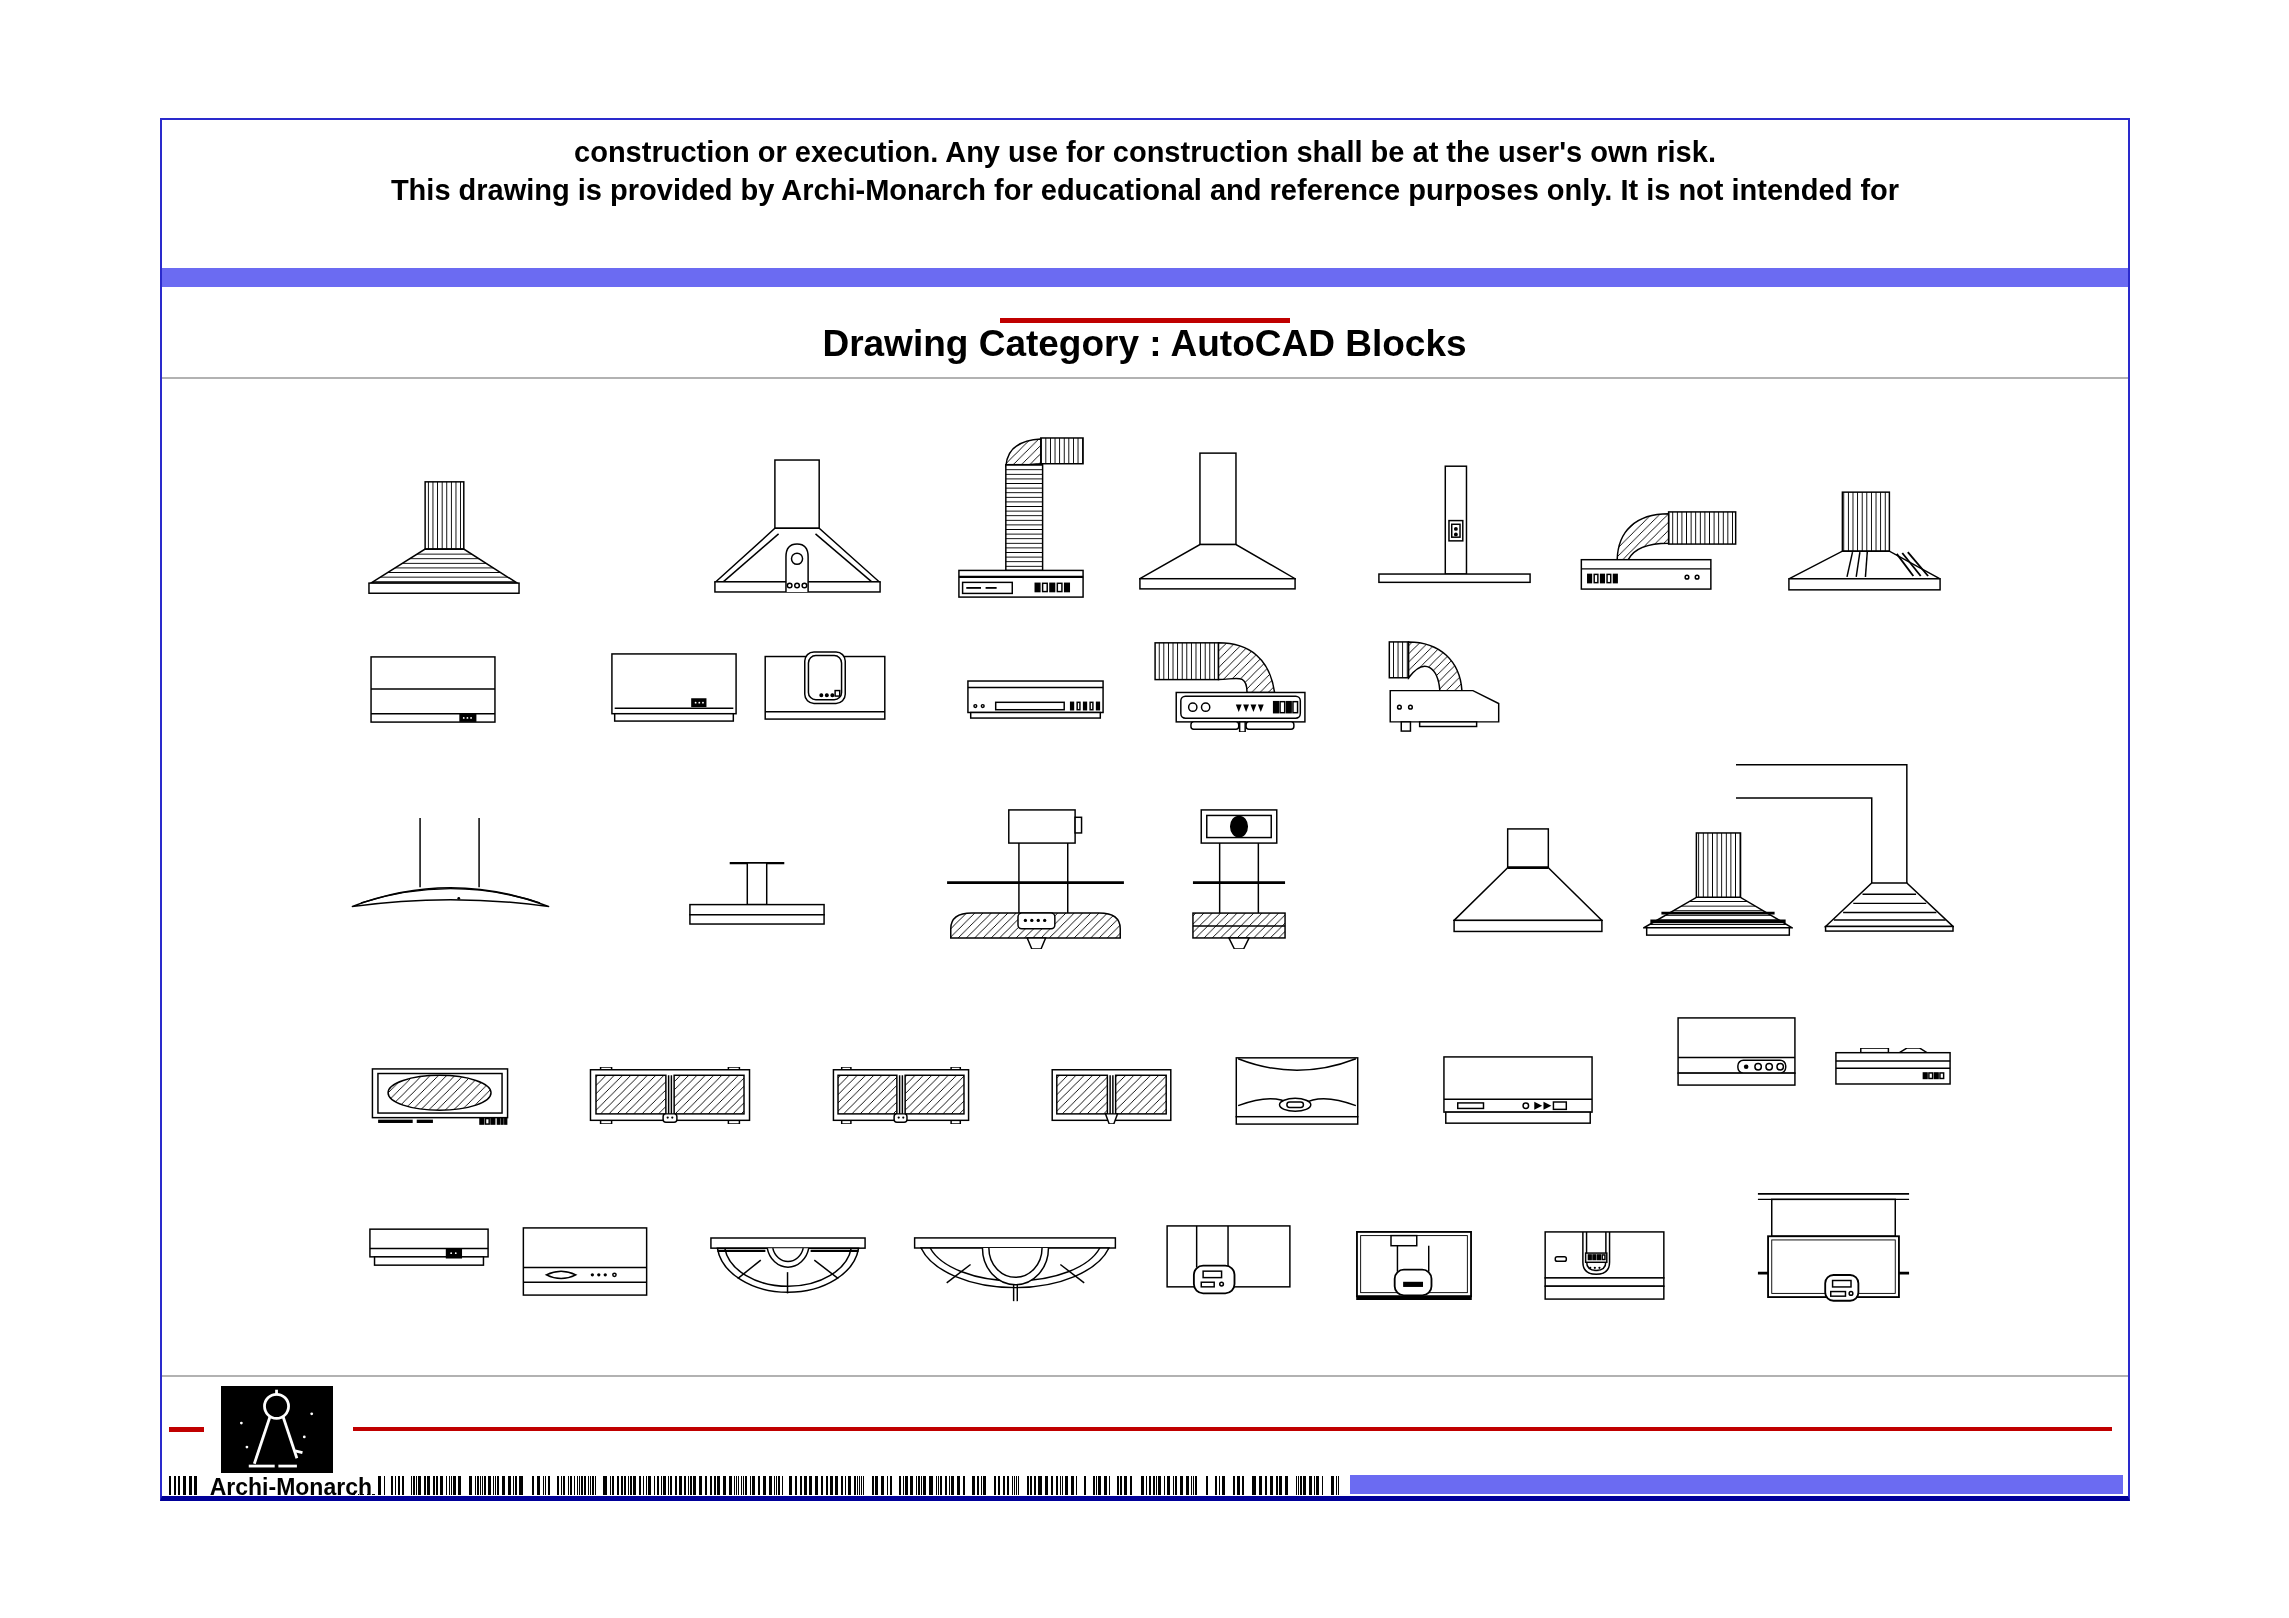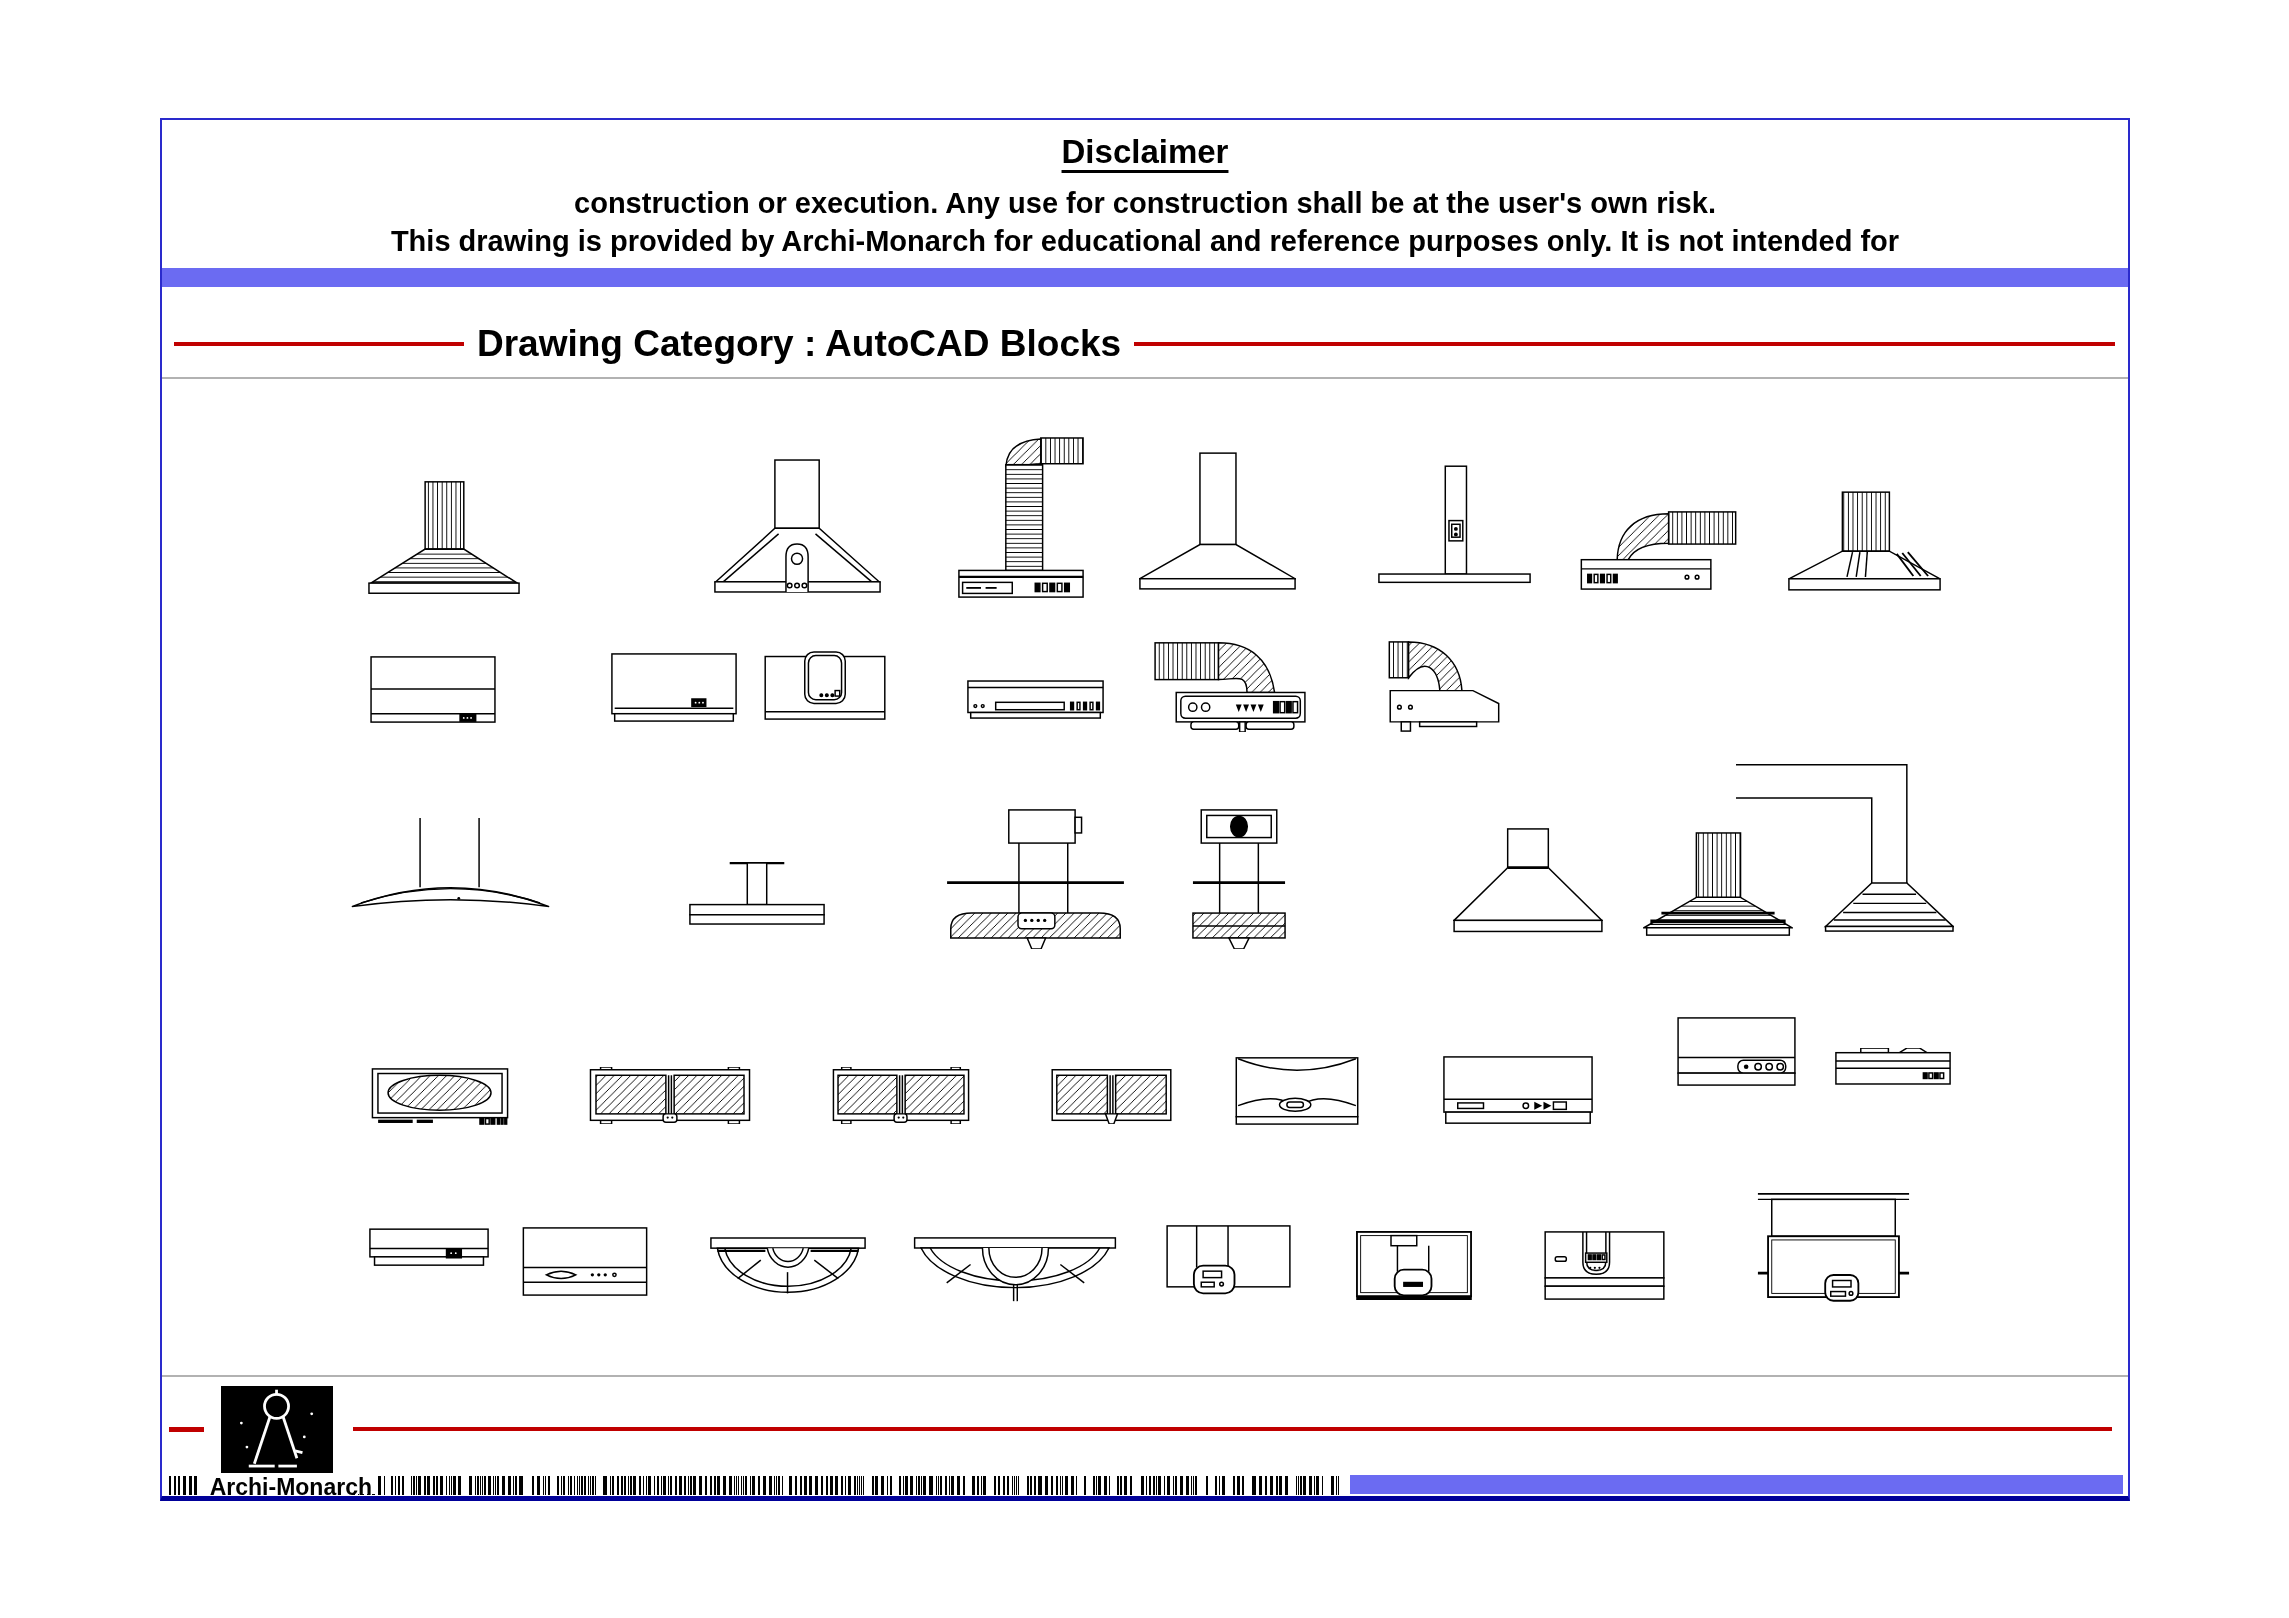--- a/index.html
+++ b/index.html
@@ -5,21 +5,21 @@
   html,body{margin:0;padding:0;}
   body{width:2290px;height:1619px;background:#ffffff;position:relative;
        font-family:"Liberation Sans",sans-serif;color:#000;}
   .sheet{position:absolute;left:160px;top:118px;width:1970px;height:1383px;
          background:#fff;border:2.8px solid #2a2acc;border-bottom:5.5px solid #000099;
          box-sizing:border-box;overflow:hidden;}
   .disclaimer{position:absolute;top:13px;left:0;right:0;text-align:center;}
   .disc-title{font-size:33px;font-weight:bold;text-decoration:underline;text-underline-offset:6.5px;margin-bottom:13px;}
   .disc-line{font-size:29px;font-weight:bold;line-height:38px;}
   .topbar{position:absolute;left:0;right:0;top:148px;height:19.4px;background:#6b6bf2;}
-  .cat-row{position:absolute;left:12px;right:13px;top:198px;height:52px;display:flex;align-items:center;}
+  .cat-row{position:absolute;left:12px;right:13px;top:198px;height:52px;display:flex;align-items:center;flex-direction:column;}
   .redline{height:4.6px;background:#c00000;}
   .cat-left{width:290px;}
   .cat-right{flex:1;}
   .cat-text{font-size:37px;font-weight:bold;margin:0 13px;white-space:nowrap;}
   .divider{position:absolute;left:0;right:0;height:1.8px;background:#b2b2b2;}
   #div1{top:257px;}
   #div2{top:1255px;}
   .blk{position:absolute;margin:0;padding:0;}
   .f-dash{position:absolute;left:6.5px;top:1307px;width:35px;height:4.6px;background:#c00000;}
   .logo{position:absolute;left:59px;top:1266px;width:112px;height:87px;}
@@ -51,21 +51,20 @@
     <pattern id="pd" width="9" height="9" patternUnits="userSpaceOnUse">
       <rect width="9" height="9" fill="#fff"></rect>
         <path d="M0,9 L9,0" stroke="#000" stroke-width="1"></path>
     </pattern>
   </defs>
 </svg>
 
 <div class="sheet">
 
   <div class="disclaimer">
-    <div class="disc-title">Disclaimer</div>
     <div class="disc-line">construction or execution. Any use for construction shall be at the user's own risk.</div>
     <div class="disc-line">This drawing is provided by Archi-Monarch for educational and reference purposes only. It is not intended for</div>
   </div>
 
   <div class="topbar"></div>
 
   <div class="cat-row">
     <div class="redline cat-left"></div>
     <div class="cat-text">Drawing Category : AutoCAD Blocks</div>
     <div class="redline cat-right"></div>

